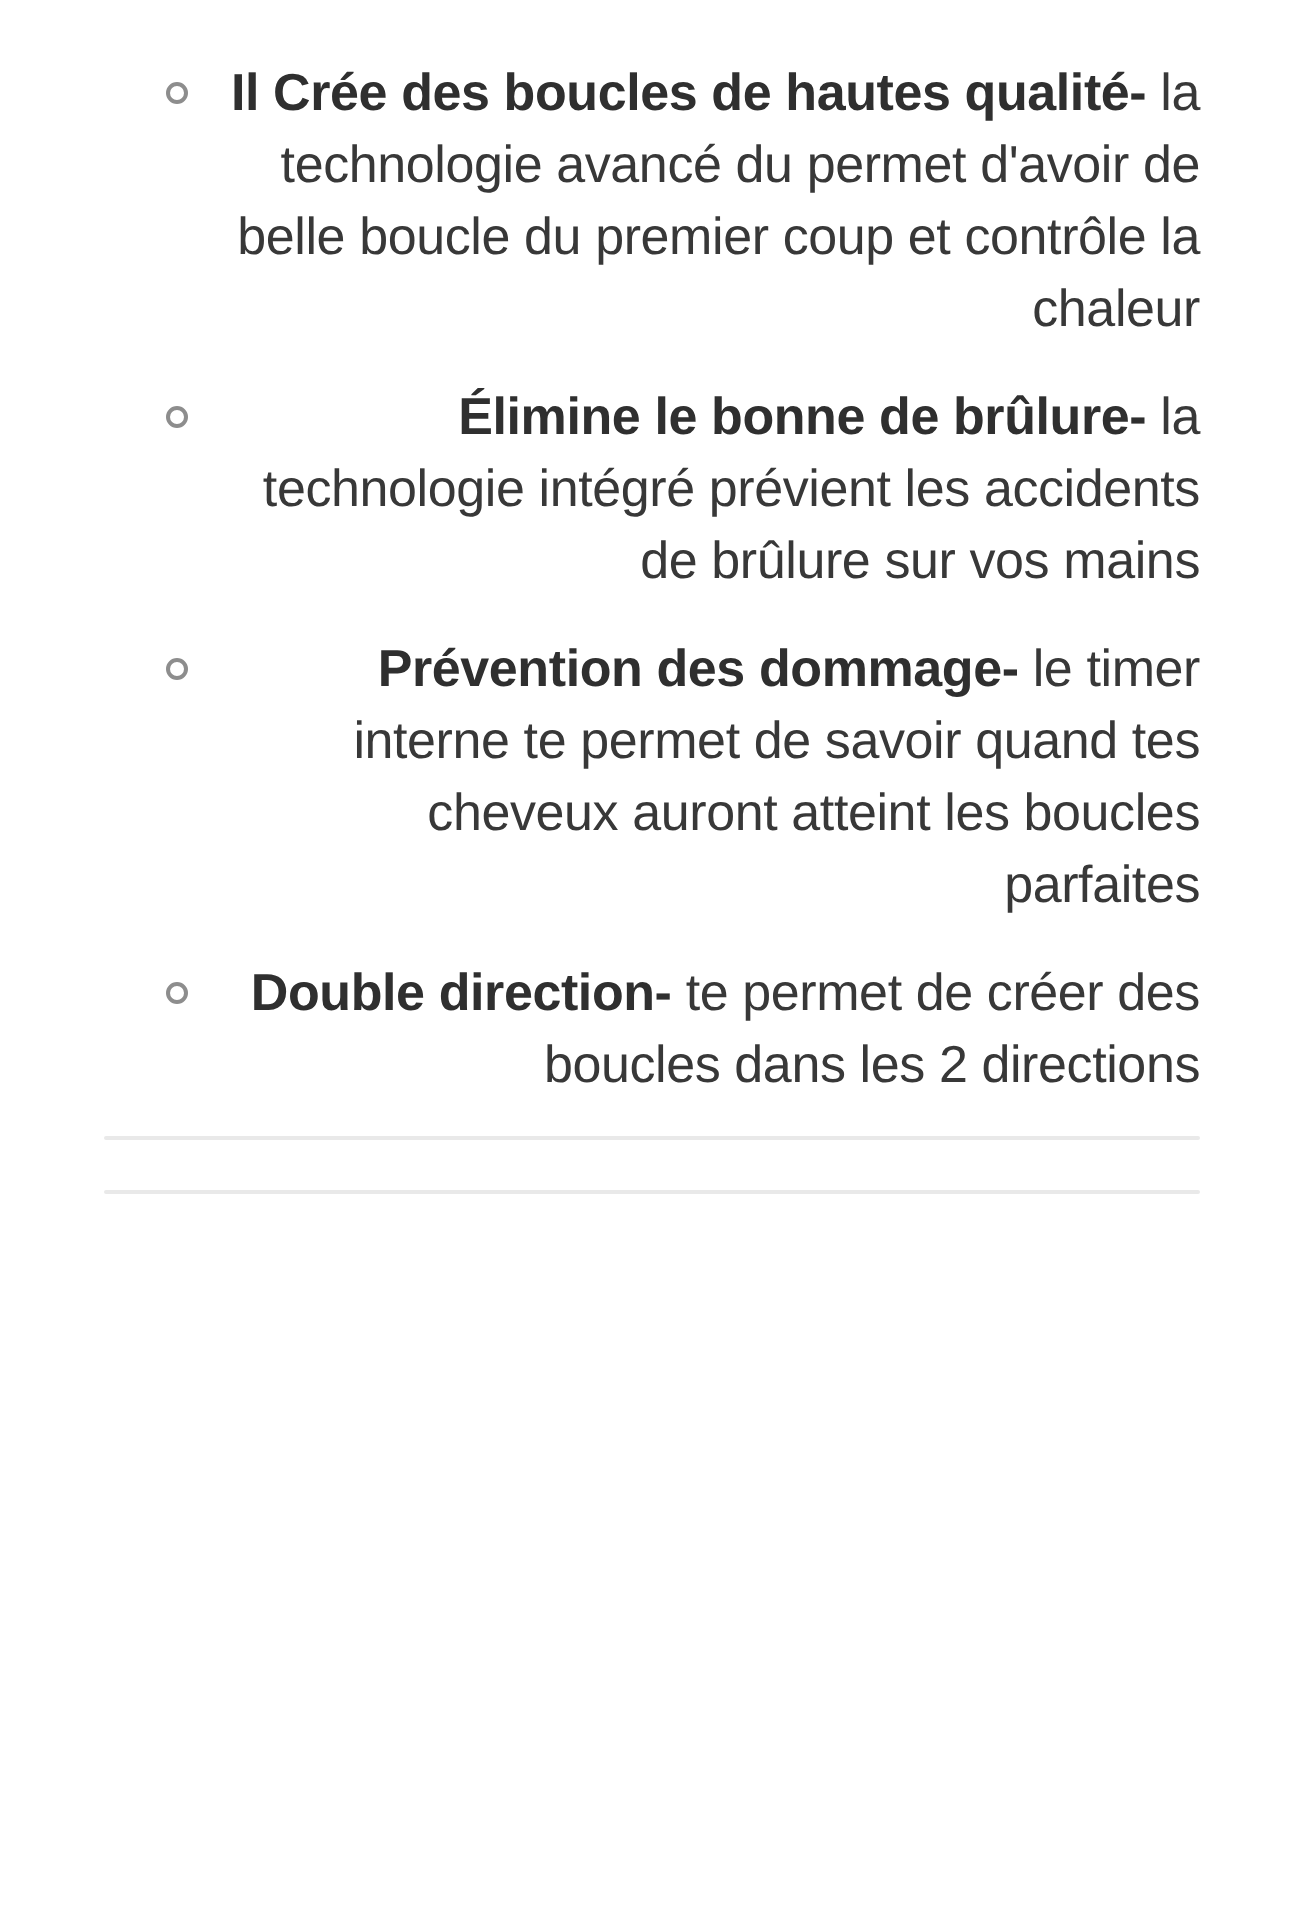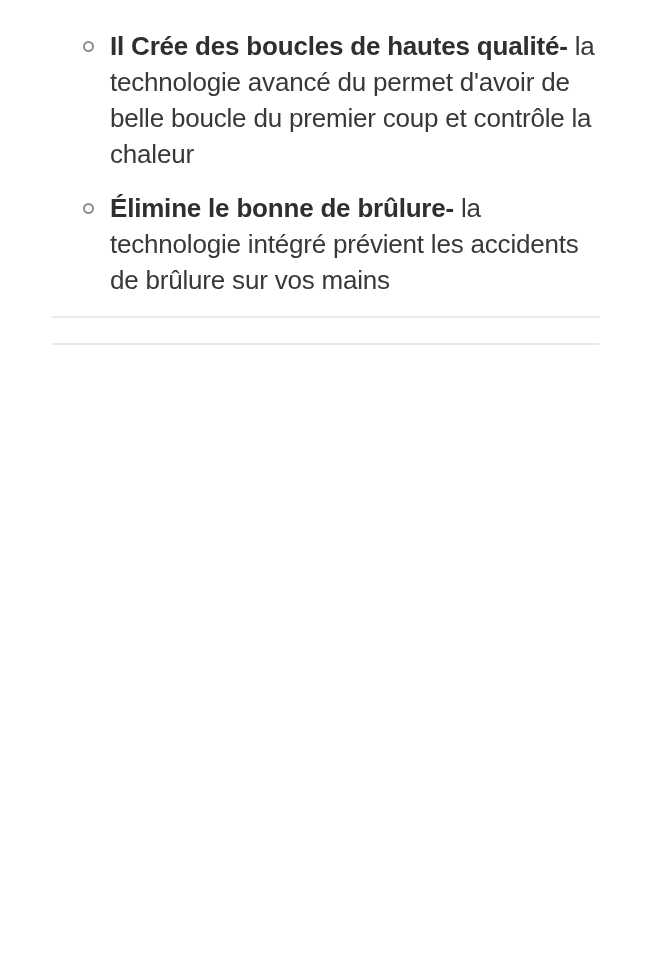--- a/index.html
+++ b/index.html
@@ -8,20 +8,21 @@
   }
   body {
     width: 655px;
     height: 960px;
     background: #ffffff;
     font-family: "Liberation Sans", sans-serif;
     overflow: hidden;
   }
   .content {
     padding: 0 55px 0 52px;
+    text-align: right;
   }
   ul.feature-list {
     list-style: none;
     margin: 0;
     padding: 28px 0 0 58px;
   }
   ul.feature-list li {
     position: relative;
     font-size: 26px;
     line-height: 36px;
@@ -54,16 +55,18 @@
   .divider.first  { margin-top: 15px; }
   .divider.second { margin-top: 25px; }
 </style>
 </head>
 <body>
 
 <div class="content">
   <ul class="feature-list">
       <li><span class="bullet"></span><strong>Il Crée des boucles de hautes qualité-</strong> <span>la technologie avancé du permet d'avoir de belle boucle du premier coup et contrôle la chaleur</span></li>
       <li><span class="bullet"></span><strong>Élimine le bonne de brûlure-</strong> <span>la technologie intégré prévient les accidents de brûlure sur vos mains</span></li>
+      <li><span class="bullet"></span><strong>Prévention des dommage-</strong> <span>le timer interne te permet de savoir quand tes cheveux auront atteint les boucles parfaites</span></li>
+      <li><span class="bullet"></span><strong>Double direction-</strong> <span>te permet de créer des boucles dans les 2 directions</span></li>
     </ul>
   <div class="divider first"></div>
   <div class="divider second"></div>
 </div>
 
 </body></html>

